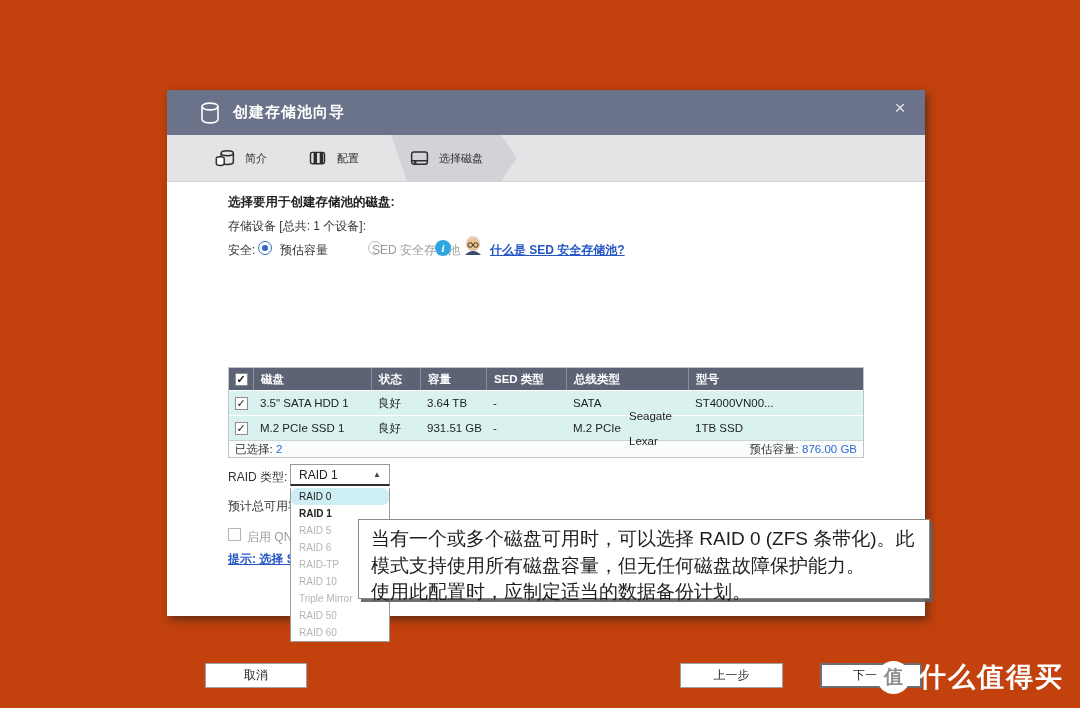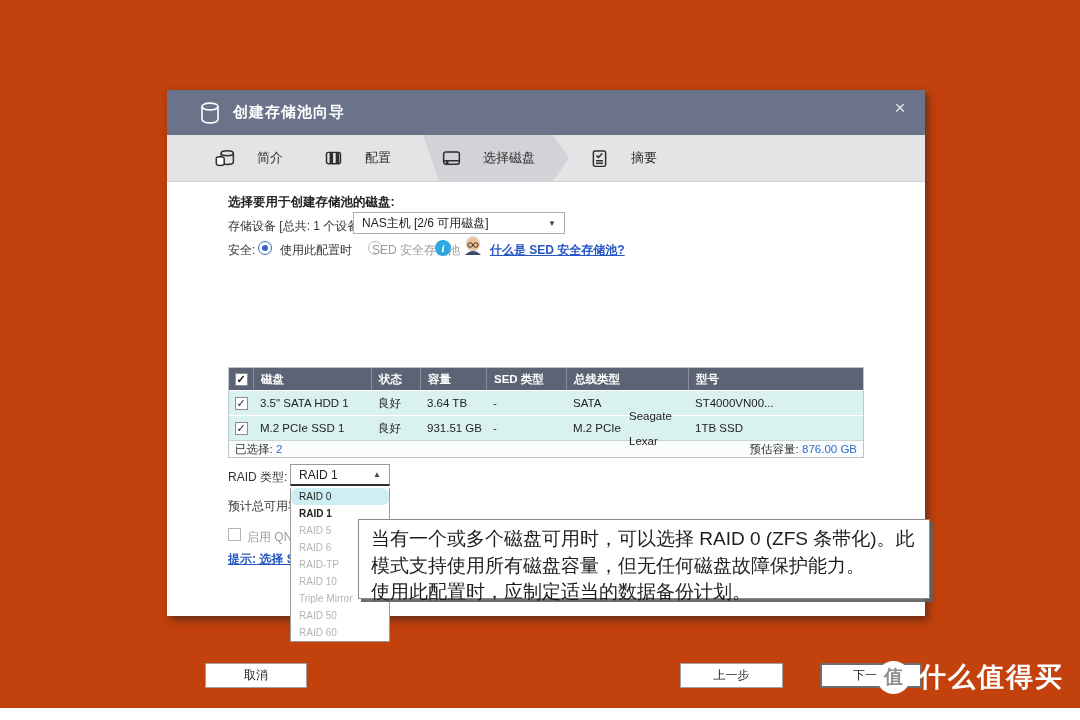--- a/index.html
+++ b/index.html
@@ -23,21 +23,21 @@
   .close-x {
     position:absolute; right:12px; top:5px; width:26px; height:26px;
     color:#dfe2ea; font-size:19px; line-height:26px; text-align:center; cursor:pointer;
   }
   
   .stepbar {
     position:absolute; left:0; top:45px; right:0; height:47px;
     background:#e4e4e6; border-bottom:1px solid #d2d2d5;
     display:flex; align-items:stretch; padding-left:28px;
   }
-  .step { display:flex; align-items:center; gap:21px; padding:0 20px; font-size:13px; color:#2e2e2e; }
+  .step { display:flex; align-items:center; gap:9px; padding:0 20px; font-size:11px; color:#2e2e2e; }
   .step svg { width:21px; height:21px; }
   .step.active {
     background:#d2d3d7; padding:0 34px 0 30px;
     clip-path:polygon(12px 0, calc(100% - 16px) 0, 100% 50%, calc(100% - 16px) 100%, 28px 100%, 12px 0);
   }
   
   .content { position:absolute; left:0; top:92px; right:0; bottom:0; background:#fff; }
   .abs { position:absolute; }
   .lbl { font-size:12px; color:#333; }
   .heading { font-size:12.5px; font-weight:bold; color:#222; }
@@ -152,45 +152,33 @@
         <span>配置</span>
       </div>
       <div class="step active">
         <svg viewBox="0 0 24 24" fill="none" stroke="#2e2e2e" stroke-width="1.7">
           <rect x="3" y="4.5" width="18" height="14" rx="2.5"></rect>
           <path d="M3 14.5 H21"></path>
           <circle cx="7" cy="16.5" r="0.9" fill="#2e2e2e"></circle>
         </svg>
         <span>选择磁盘</span>
       </div>
-      <div class="step">
-        <svg viewBox="0 0 24 24" fill="none" stroke="#2e2e2e" stroke-width="1.7">
-          <rect x="5" y="3.5" width="14" height="17.5" rx="2"></rect>
-          <path d="M8.5 8.5 l2.2 2.2 l4.5 -4.5"></path>
-          <path d="M8 14.5 H16 M8 17.5 H16"></path>
-        </svg>
-        <span>摘要</span>
-      </div>
     </div>
 
     <div class="content">
 
       <div class="abs heading" style="left:61px; top:12px;">选择要用于创建存储池的磁盘:</div>
 
       
       <div class="abs lbl" style="left:61px; top:36px;">存储设备 [总共: 1 个设备]:</div>
-      <div class="abs selectbox" style="left:186px; top:30px; width:212px; height:22px;">
-        <span>NAS主机 [2/6 可用磁盘]</span>
-        <span class="arrow">▼</span>
-      </div>
 
       
       <div class="abs lbl" style="left:61px; top:60px;">安全:</div>
       <span class="abs radio sel" style="left:91px; top:59px;"></span>
-      <div class="abs lbl" style="left:113px; top:60px;">使用此配置时</div>
+      <div class="abs lbl" style="left:113px; top:60px;">预估容量</div>
       <span class="abs radio dis" style="left:183px; top:59px;"></span>
       <div class="abs lbl gray" style="left:205px; top:60px;">SED 安全存储池</div>
       <span class="abs info-i" style="left:268px; top:58px;">i</span>
       <svg class="abs" style="left:294px; top:53px; width:24px; height:22px;" viewBox="0 0 24 22">
         <path d="M4 20 q8 -8 16 0 z" fill="#3a4a6b"></path>
         <circle cx="12" cy="9" r="7" fill="#f3c38f"></circle>
         <path d="M5 8 a7 7 0 0 1 14 0 l-1.5 0 a5.5 5.5 0 0 0 -11 0 z" fill="#d8d8d8"></path>
         <circle cx="9.2" cy="10" r="2.3" fill="none" stroke="#333" stroke-width="1"></circle>
         <circle cx="14.8" cy="10" r="2.3" fill="none" stroke="#333" stroke-width="1"></circle>
         <path d="M11.5 10 h1" stroke="#333" stroke-width="1"></path>

